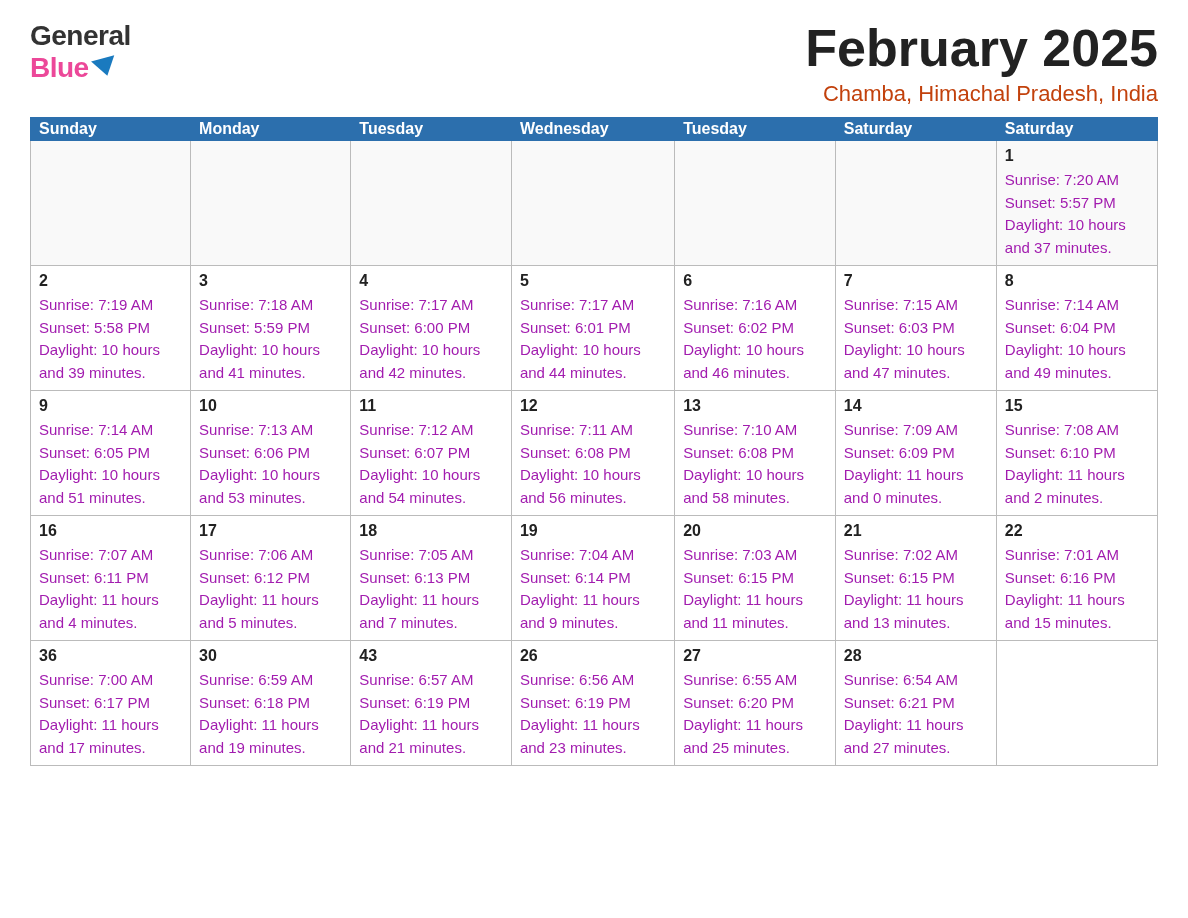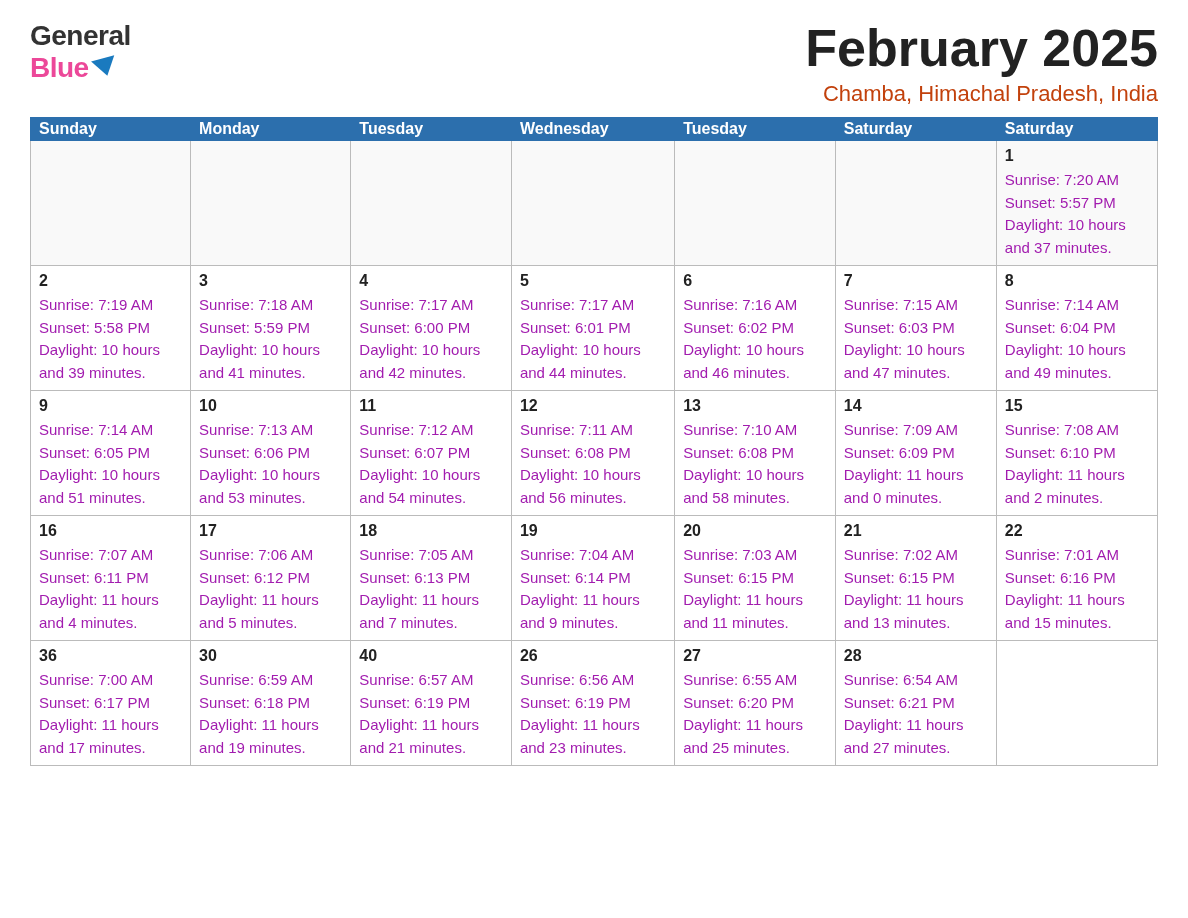--- a/index.html
+++ b/index.html
@@ -243,21 +243,21 @@
       <tr class="week-row">
         <td>
           <span class="day-number">36</span>
           <div class="day-info">Sunrise: 7:00 AM<br>Sunset: 6:17 PM<br>Daylight: 11 hours<br>and 17 minutes.</div>
         </td>
         <td>
           <span class="day-number">30</span>
           <div class="day-info">Sunrise: 6:59 AM<br>Sunset: 6:18 PM<br>Daylight: 11 hours<br>and 19 minutes.</div>
         </td>
         <td>
-          <span class="day-number">40</span>
+          <span class="day-number">43</span>
           <div class="day-info">Sunrise: 6:57 AM<br>Sunset: 6:19 PM<br>Daylight: 11 hours<br>and 21 minutes.</div>
         </td>
         <td>
           <span class="day-number">26</span>
           <div class="day-info">Sunrise: 6:56 AM<br>Sunset: 6:19 PM<br>Daylight: 11 hours<br>and 23 minutes.</div>
         </td>
         <td>
           <span class="day-number">27</span>
           <div class="day-info">Sunrise: 6:55 AM<br>Sunset: 6:20 PM<br>Daylight: 11 hours<br>and 25 minutes.</div>
         </td>

